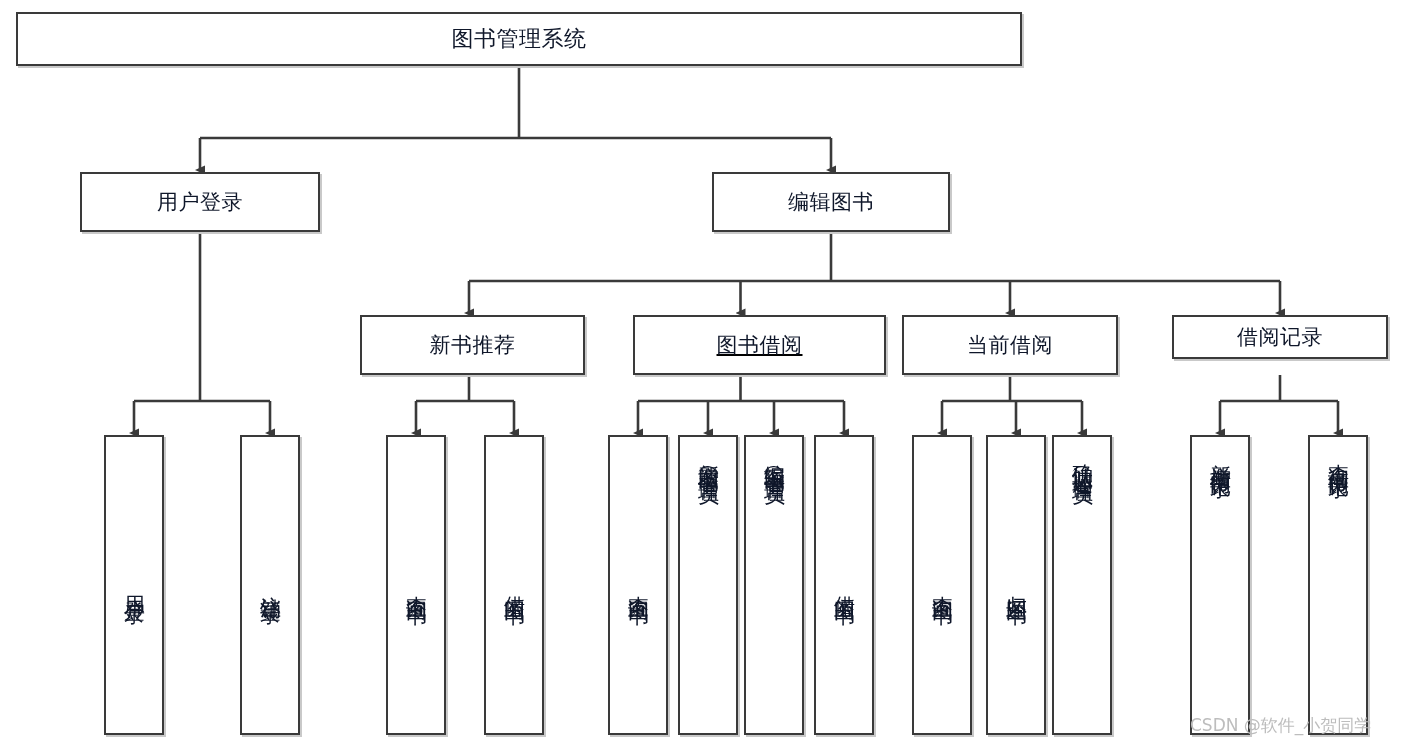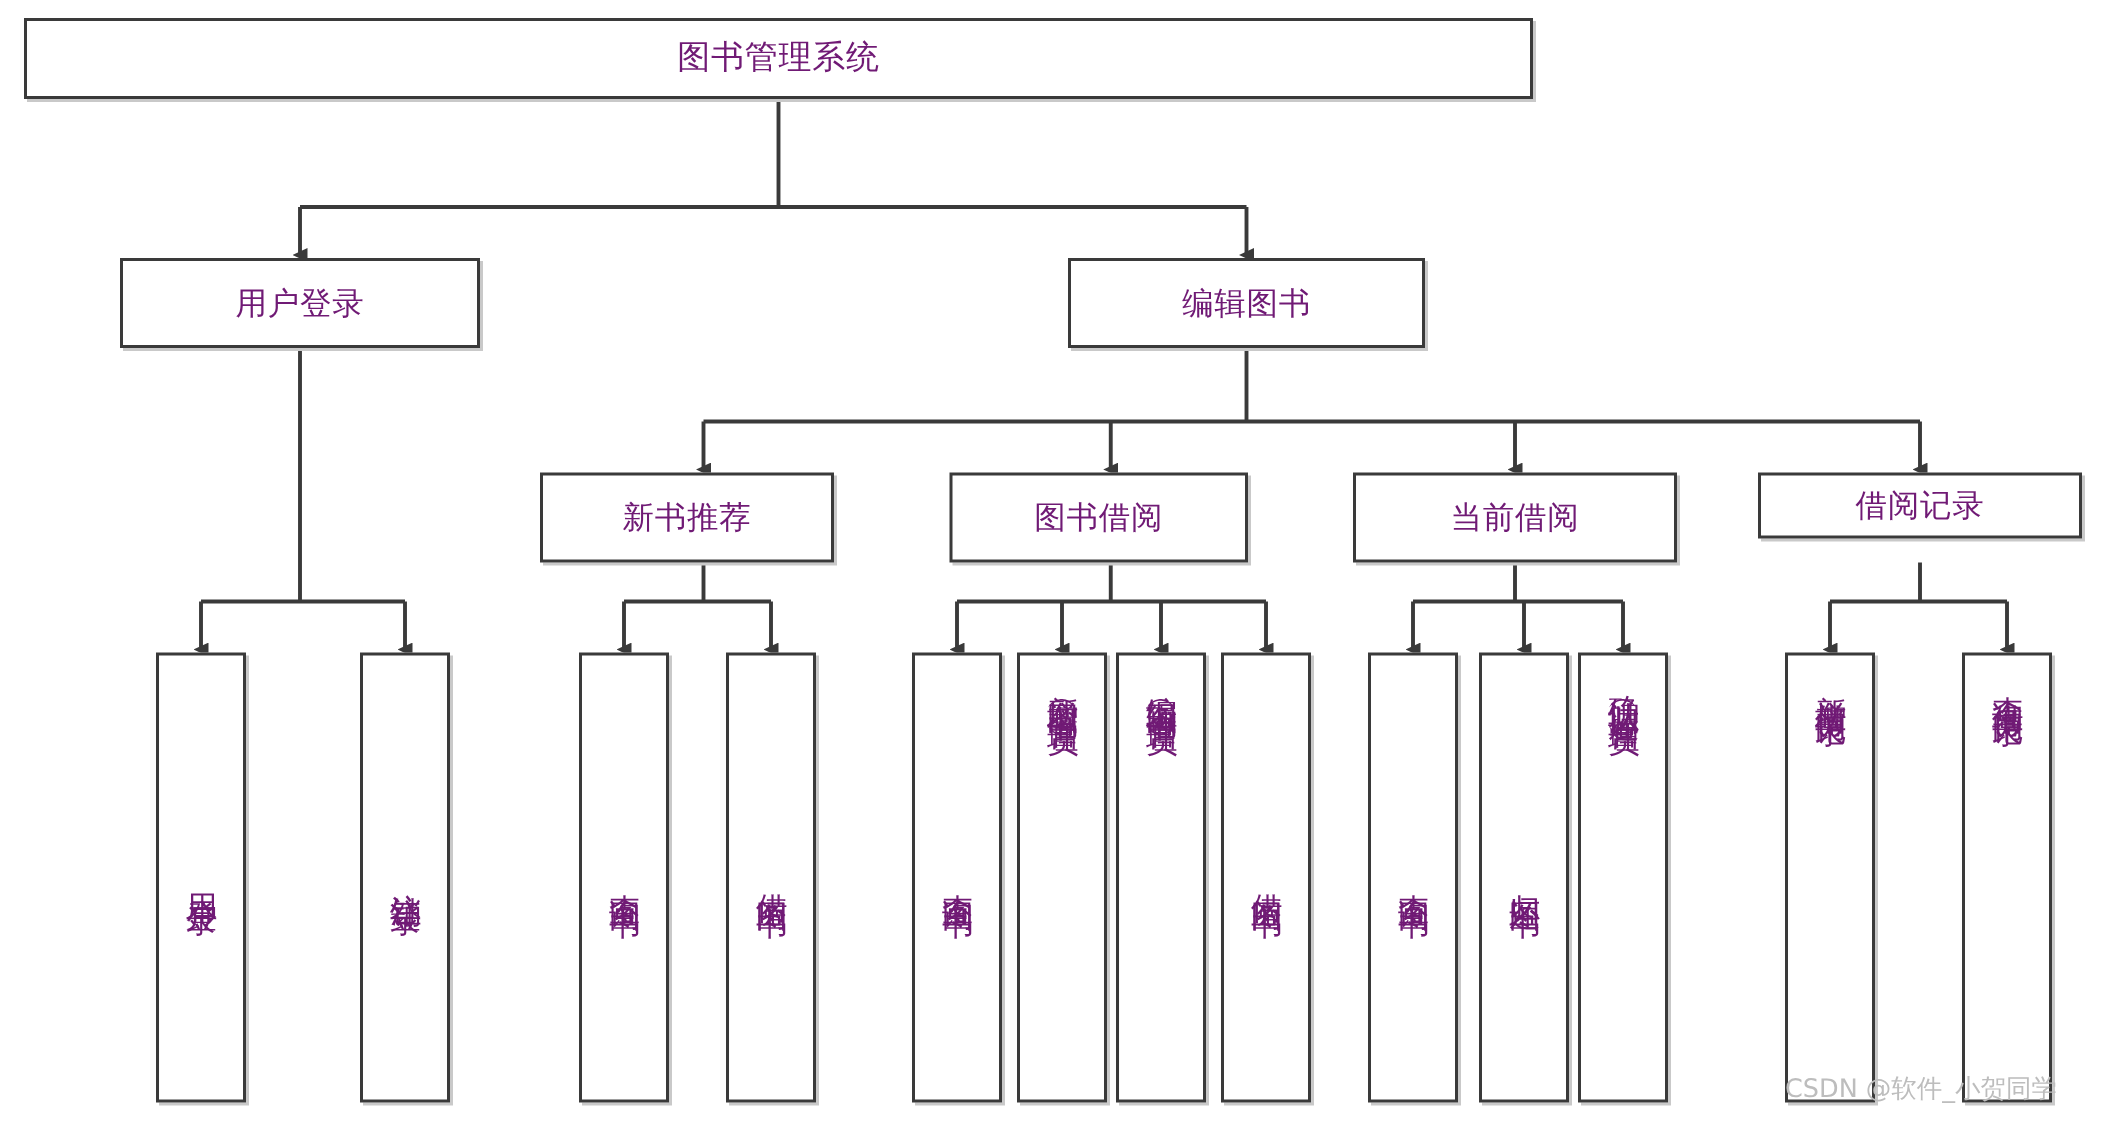--- a/index.html
+++ b/index.html
@@ -30,21 +30,21 @@
     box-sizing: border-box;
     background: #ffffff;
     border: 2px solid #3a3a3a;
     box-shadow: 2px 2px 0 0 #c9c9c9;
     display: flex;
     align-items: center;
     justify-content: center;
     z-index: 2;
   }
   .node .lbl {
-    color: #701a75;
+    color: #0f172a;
     line-height: 1.18;
     letter-spacing: 0.5px;
     text-align: left;
     white-space: nowrap;
   }
   .node.h .lbl {
     font-size: 21px;
   }
   .node.root .lbl {
     font-size: 22px;
@@ -123,24 +123,24 @@
   <div id="node-layer">
       <div class="node h root" style="left: 16px; top: 12px; width: 1006px; height: 54px;">
         <span class="lbl">图书管理系统</span>
       </div>
       <div class="node h" style="left: 80px; top: 172px; width: 240px; height: 60px;">
         <span class="lbl">用户登录</span>
       </div>
       <div class="node h" style="left: 712px; top: 172px; width: 238px; height: 60px;">
         <span class="lbl">编辑图书</span>
       </div>
-      <div class="node h" style="left: 360px; top: 315px; width: 196px; height: 60px;">
+      <div class="node h" style="left: 360px; top: 315px; width: 225px; height: 60px;">
         <span class="lbl">新书推荐</span>
       </div>
-      <div class="node h" style="left: 633px; top: 315px; width: 199px; height: 60px;">
+      <div class="node h" style="left: 633px; top: 315px; width: 253px; height: 60px; text-decoration: underline;">
         <span class="lbl">图书借阅</span>
       </div>
       <div class="node h" style="left: 902px; top: 315px; width: 216px; height: 60px;">
         <span class="lbl">当前借阅</span>
       </div>
       <div class="node h" style="left: 1172px; top: 315px; width: 216px; height: 44px;">
         <span class="lbl">借阅记录</span>
       </div>
       <div class="node v mid" style="left: 104px; top: 435px; width: 60px; height: 300px;">
         <span class="lbl">用户登录</span>

